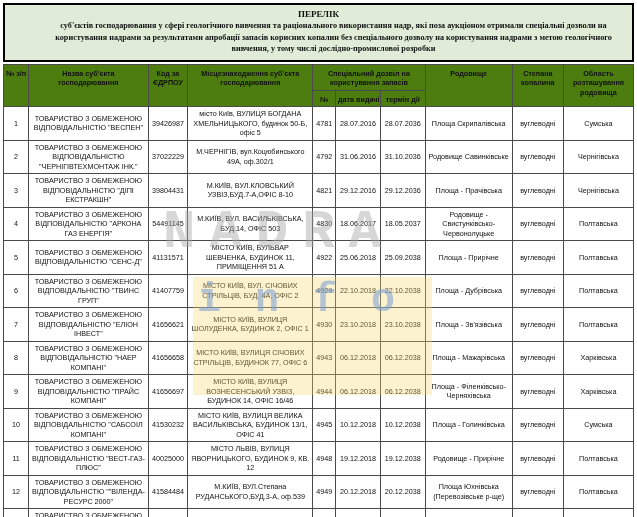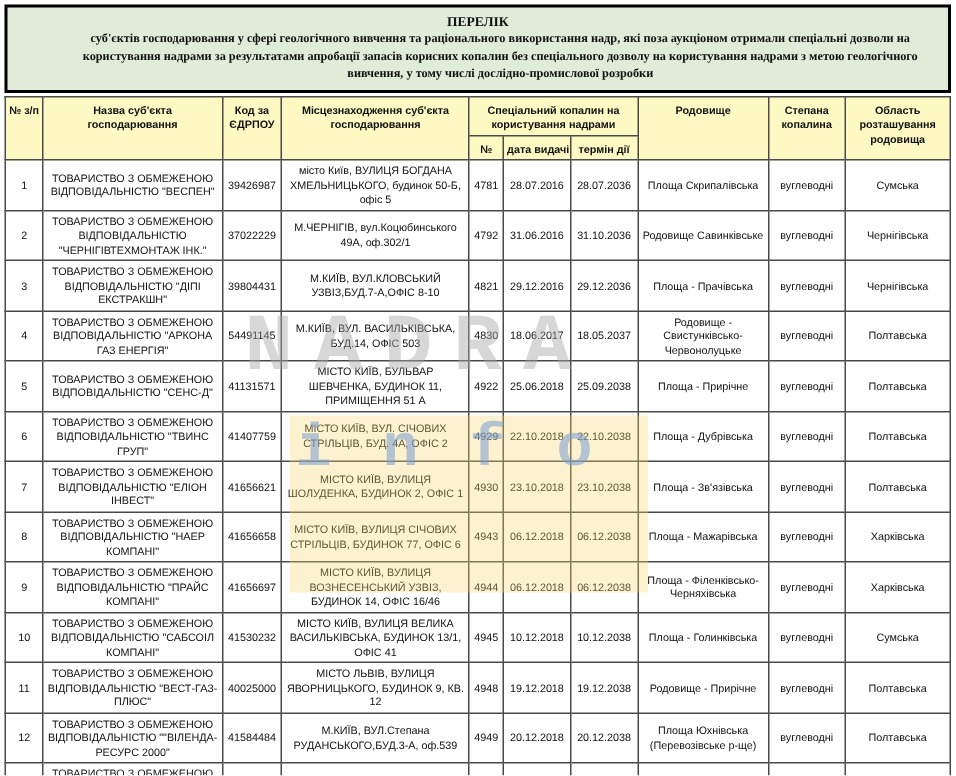--- a/index.html
+++ b/index.html
@@ -36,21 +36,21 @@
     line-height:1.32;
     padding:2px 2px;
     text-align:center;
     vertical-align:middle;
     word-wrap:break-word;
   }
   table.main th{
     font-weight:bold;
     vertical-align:top;
     padding-top:4px;
-    background:#fef9c3;
+    background:#4d7c0f;
   }
   th.sub{vertical-align:middle;padding-top:2px;white-space:nowrap;}
   td.c-name, td.c-location{padding-left:3px;padding-right:3px;}
   
   .wm{position:absolute;pointer-events:none;white-space:nowrap;font-weight:bold;}
   .wm-nadra{
     left:163px;top:202px;
     font-size:54px;letter-spacing:14px;
     color:rgba(167,167,167,0.45);
     font-family:Liberation Mono, monospace;
@@ -88,21 +88,21 @@
         <col style="width:13.8%">
         <col style="width:8.1%">
       <col style="width:11.1%">
     </colgroup>
     <thead>
       <tr>
         <th rowspan="2">№ з/п</th>
         <th rowspan="2">Назва суб'єкта господарювання</th>
         <th rowspan="2">Код за ЄДРПОУ</th>
         <th rowspan="2">Місцезнаходження суб'єкта господарювання</th>
-        <th colspan="3">Спеціальний копалин на користування надрами</th>
+        <th colspan="3">Спеціальний дозвіл на користування запасів</th>
         <th rowspan="2">Родовище</th>
         <th rowspan="2">Степана копалина</th>
         <th rowspan="2">Область розташування родовища</th>
       </tr>
       <tr>
         <th class="sub">№</th>
         <th class="sub">дата видачі</th>
         <th class="sub">термін дії</th>
       </tr>
     </thead>

